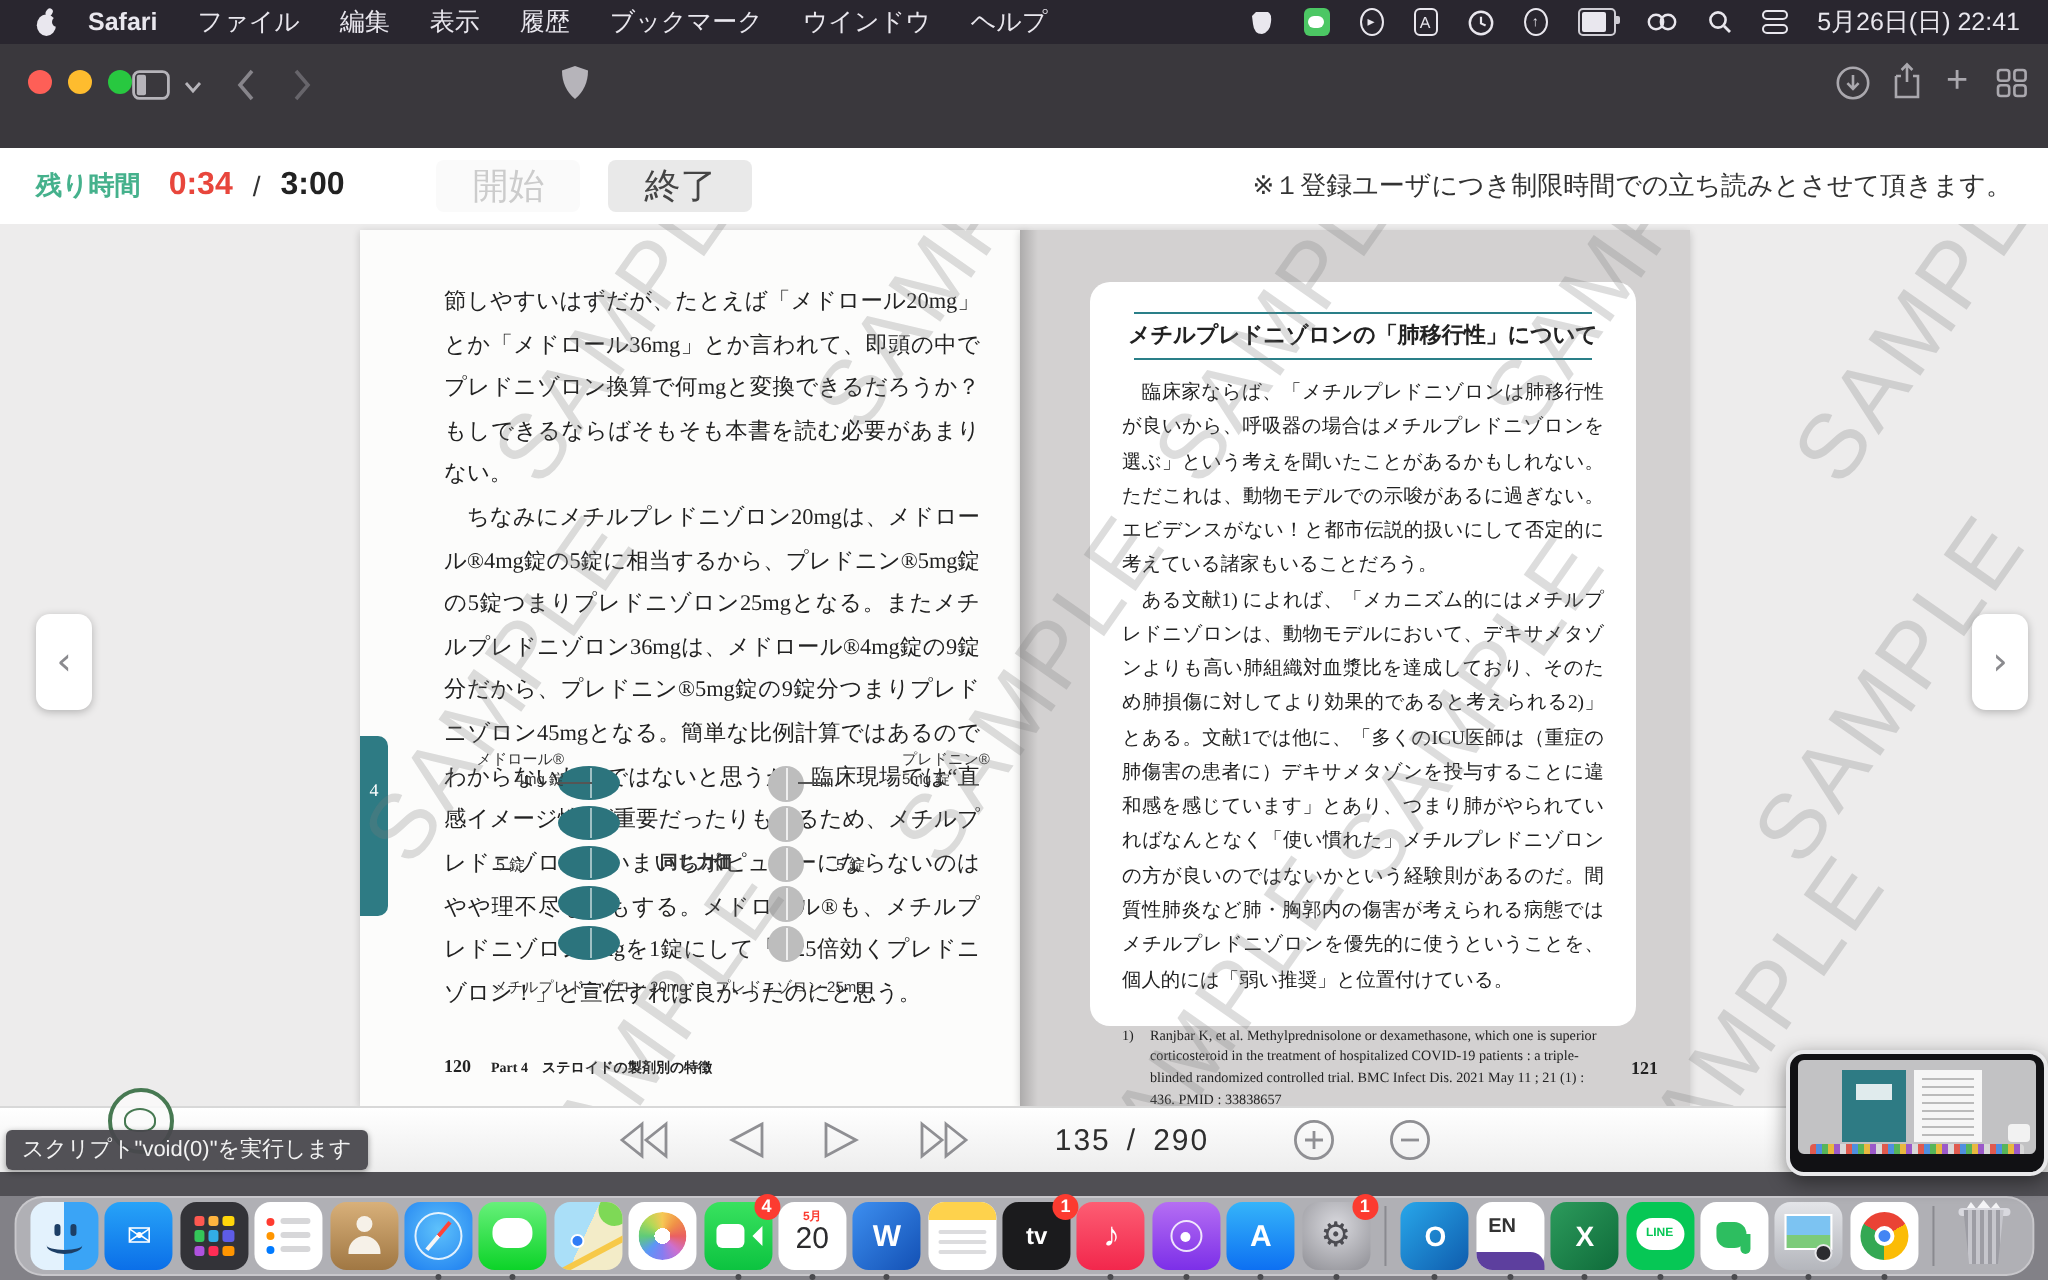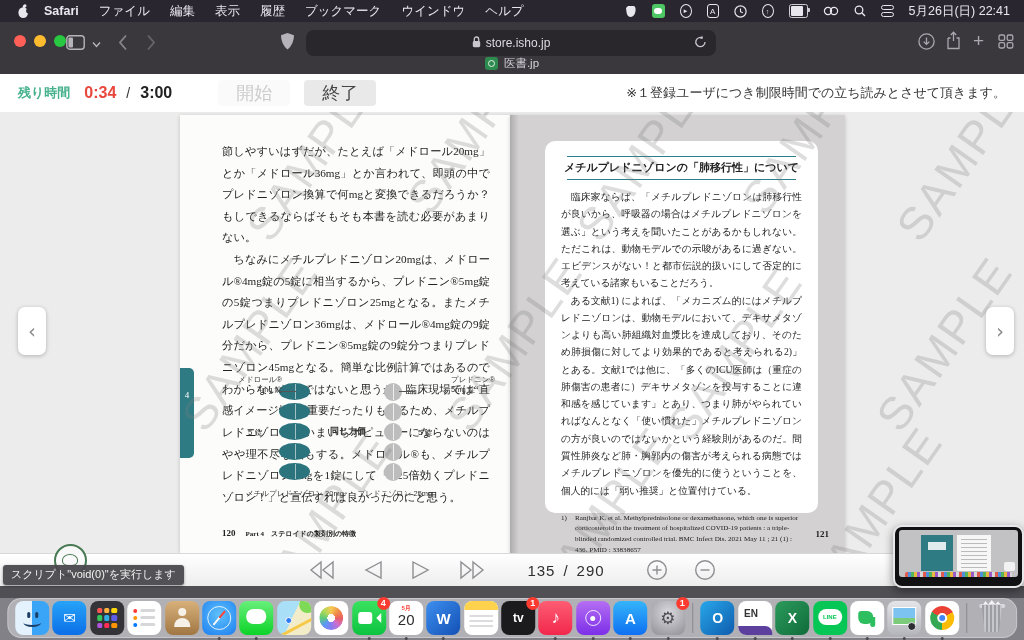--- a/index.html
+++ b/index.html
@@ -306,35 +306,20 @@
   <span class="tb-ic" style="left:146px; top:12px;">
     <svg width="10" height="17" viewBox="0 0 10 17">
         <path d="M2 1.5 L8 8.5 L2 15.5" fill="none" stroke="#67656b" stroke-width="1.8"></path>
       </svg>
   </span>
   <span class="tb-ic" style="left:280px; top:10px;">
     <svg width="15" height="19" viewBox="0 0 15 19">
         <path d="M7.5 1 L14 3.2 Q14 12 7.5 17.5 Q1 12 1 3.2 Z" fill="#b6b4ba"></path>
       </svg>
   </span>
-  <div class="urlbar">
-    <span>
-      <svg width="9" height="12" viewBox="0 0 9 12">
-          <rect x="0.8" y="5" width="7.4" height="6.2" rx="1.4" fill="#c9c7cd"></rect>
-          <path d="M2.3 5 V3.4 Q2.3 1 4.5 1 Q6.7 1 6.7 3.4 V5" fill="none" stroke="#c9c7cd" stroke-width="1.3"></path>
-        </svg>
-    </span>
-    <span>store.isho.jp</span>
-    <span class="url-reload">
-      <svg width="13" height="14" viewBox="0 0 13 14">
-          <path d="M11 7 A4.6 4.6 0 1 1 8.6 3" fill="none" stroke="#c9c7cd" stroke-width="1.3"></path>
-          <path d="M8.2 0.6 L8.8 3.4 L6 4" fill="#c9c7cd"></path>
-        </svg>
-    </span>
-  </div>
   <span class="tb-ic" style="left:918px; top:11px;">
     <svg width="17" height="17" viewBox="0 0 17 17">
         <circle cx="8.5" cy="8.5" r="7.6" fill="none" stroke="#aaa8ae" stroke-width="1.3"></circle>
         <path d="M8.5 4.5 V11 M5.7 8.6 L8.5 11.4 L11.3 8.6" fill="none" stroke="#aaa8ae" stroke-width="1.3"></path>
       </svg>
   </span>
   <span class="tb-ic" style="left:946px; top:9px;">
     <svg width="15" height="19" viewBox="0 0 15 19">
         <path d="M2 7 H4.5 M10.5 7 H13 V17.5 H2 V7" fill="none" stroke="#aaa8ae" stroke-width="1.3"></path>
         <path d="M7.5 1.5 V10 M4.8 4 L7.5 1.2 L10.2 4" fill="none" stroke="#aaa8ae" stroke-width="1.3"></path>
@@ -344,26 +329,20 @@
   <span class="tb-ic" style="left:998px; top:12px;">
     <svg width="16" height="15" viewBox="0 0 16 15">
         <g fill="none" stroke="#aaa8ae" stroke-width="1.3">
           <rect x="1" y="1" width="5.6" height="5.4" rx="1.4"></rect>
           <rect x="9.2" y="1" width="5.6" height="5.4" rx="1.4"></rect>
           <rect x="1" y="8.6" width="5.6" height="5.4" rx="1.4"></rect>
           <rect x="9.2" y="8.6" width="5.6" height="5.4" rx="1.4"></rect>
         </g>
       </svg>
   </span>
-  <div class="tabrow">
-    <span class="favicon">
-        <i></i>
-      </span>
-    <span>医書.jp</span>
-  </div>
 </div>
 
 <div class="abs timerbar">
   <span class="t-label">残り時間</span>
   <span class="t-remaining">0:34</span>
   <span class="t-div">/</span>
   <span class="t-total">3:00</span>
   <button class="t-btn t-start">開始</button>
   <button class="t-btn t-end">終了</button>
   <span class="t-notice">※１登録ユーザにつき制限時間での立ち読みとさせて頂きます。</span>

